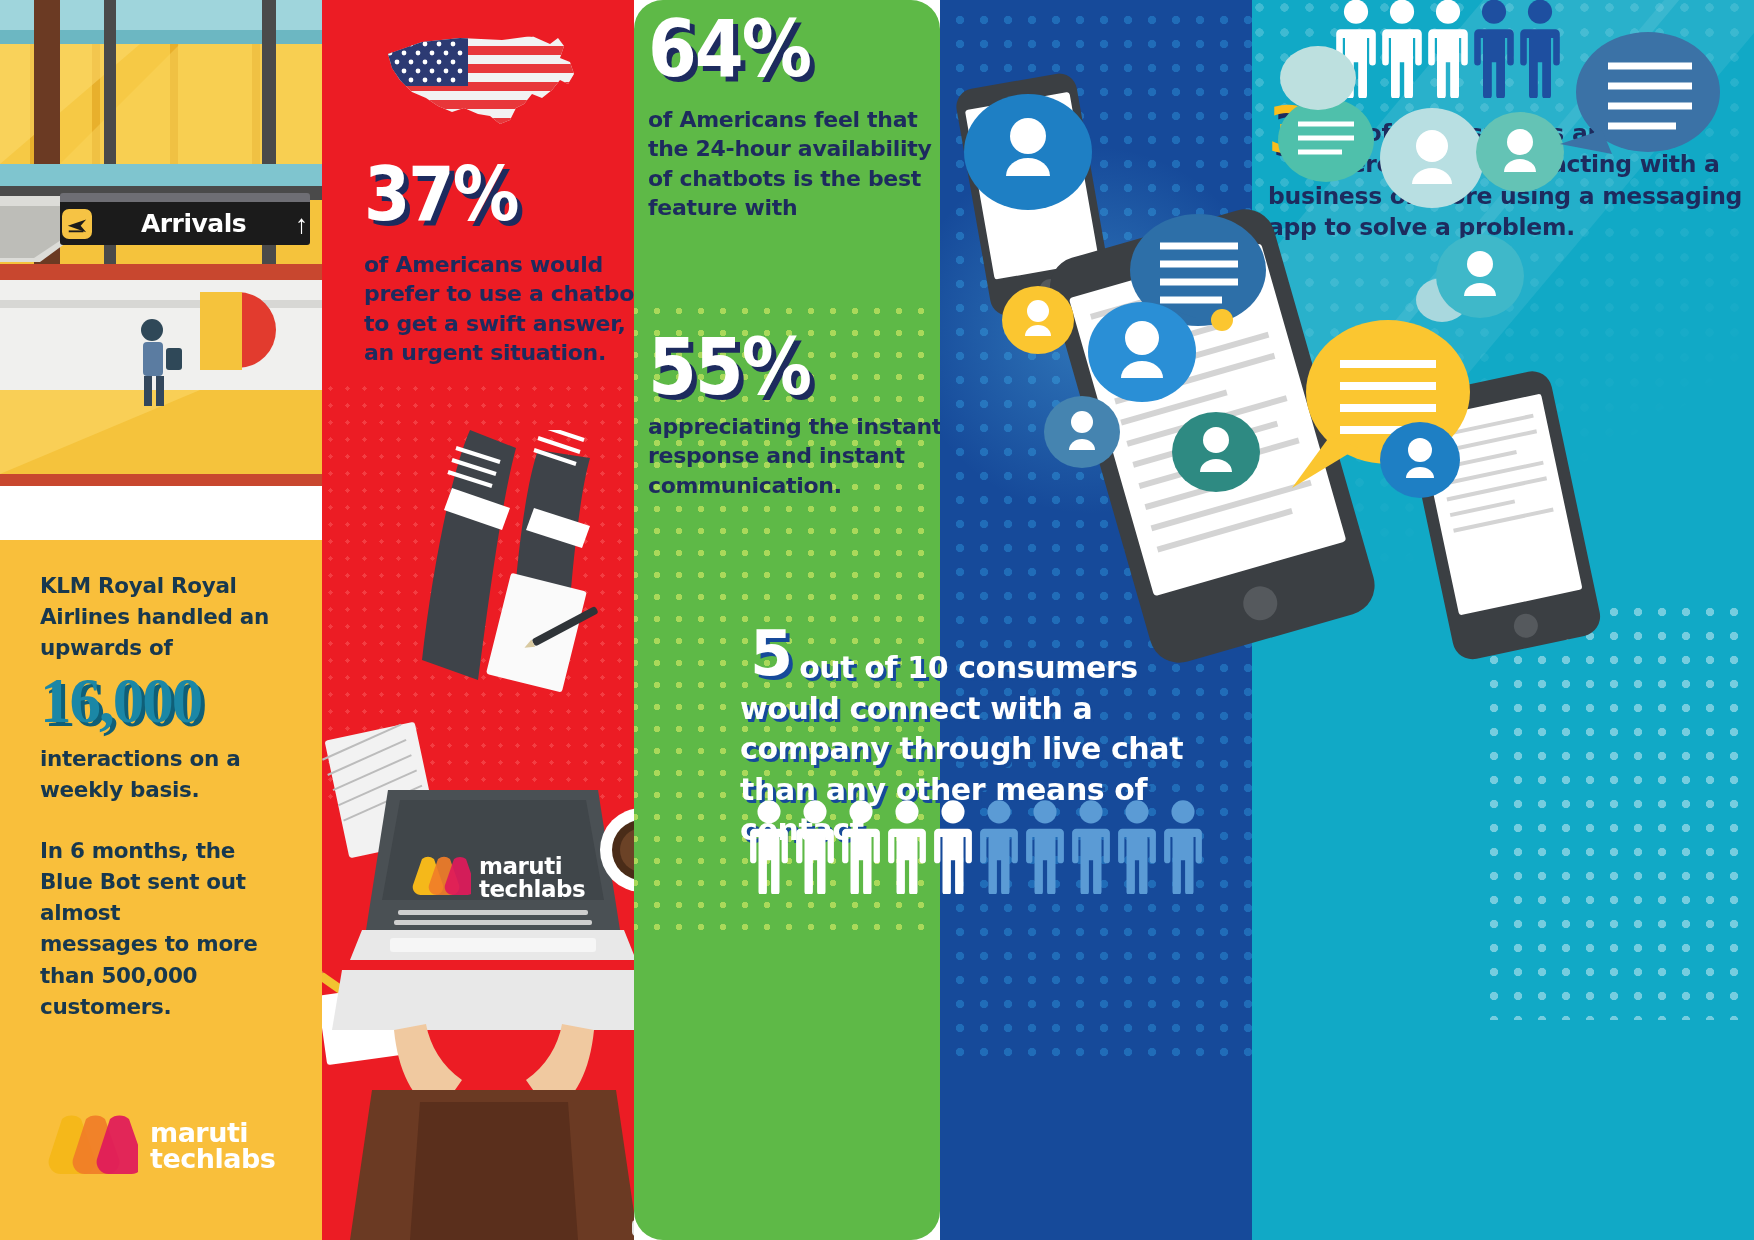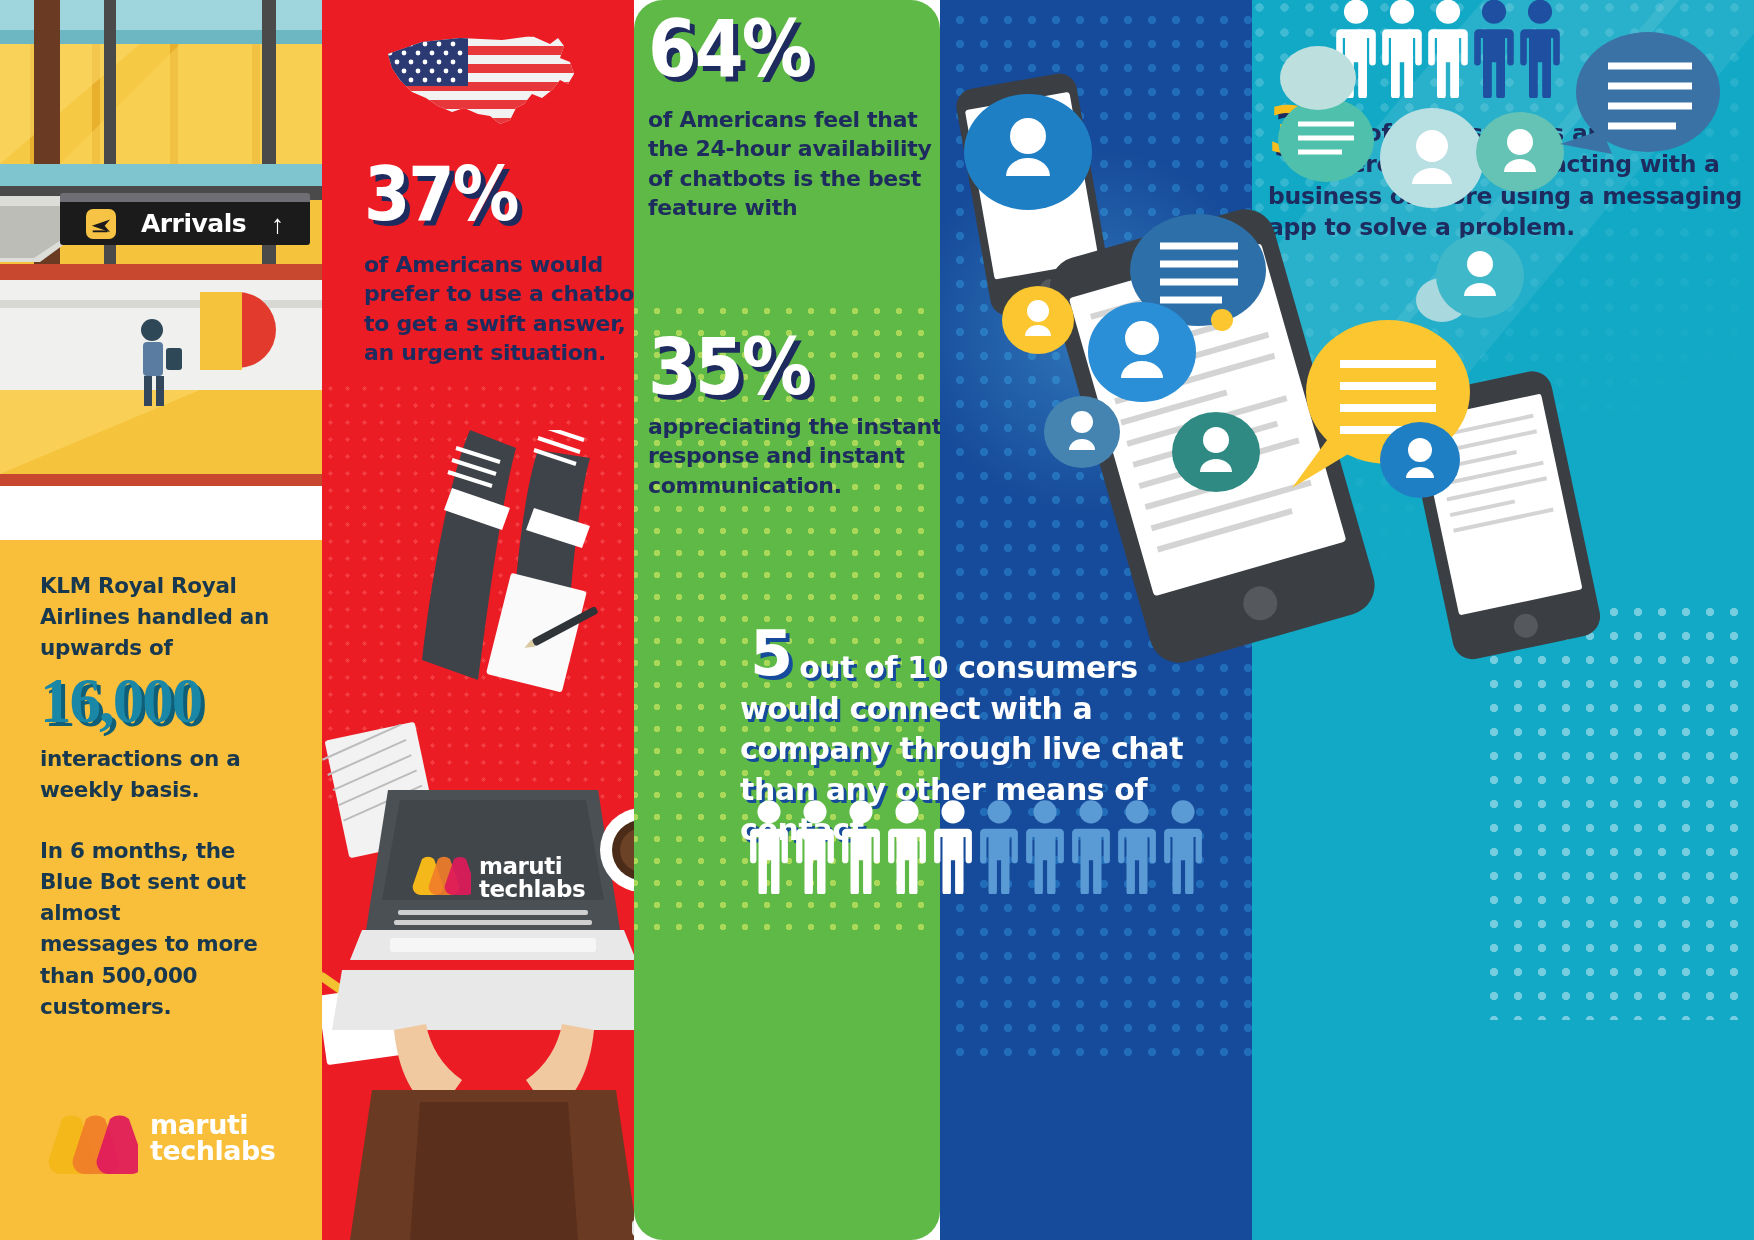--- a/index.html
+++ b/index.html
@@ -86,21 +86,21 @@
   #teal-people { position: absolute; left: 82px; top: 12px; width: 230px; height: 90px; }
   #teal-block { position: absolute; left: 16px; top: 96px; width: 480px; }
   #teal-num {
     font-family: "DejaVu Sans", sans-serif; font-weight: bold; color: #fbbd1c;
     font-size: 64px; line-height: 0.82; letter-spacing: -2px;
     text-shadow: 4px 4px 0 #1d2b5e; float: left; margin: 8px 4px 0 0;
   }
   #teal-txt { font-size: 23.5px; padding-top: 22px; }
 
   
-  .logo-wrap { display: flex; align-items: flex-start; gap: 12px; }
+  .logo-wrap { display: flex; align-items: center; gap: 12px; }
   .logo-mark { position: relative; flex: none; }
   .logo-words { line-height: 0.98; }
   .logo-words .l1, .logo-words .l2 {
     font-family: "DejaVu Sans", sans-serif; font-weight: bold; color: #fff; letter-spacing: -0.5px;
   }
   #logo-blue { position: absolute; left: 42px; top: 1112px; z-index: 8; }
   #logo-blue .l1 { font-size: 27px; } #logo-blue .l2 { font-size: 27px; }
 
   
   .dots { position: absolute; pointer-events: none; }
@@ -154,21 +154,21 @@
           <rect x="144" y="376" width="8" height="30" fill="#33475c"></rect>
           <rect x="156" y="376" width="8" height="30" fill="#33475c"></rect>
           <rect x="166" y="348" width="16" height="22" rx="3" fill="#2f4858"></rect>
         </g>
 
         <polygon points="0,196 130,196 40,262 0,262" fill="#dcdcd8"></polygon>
         <polygon points="0,206 112,206 34,258 0,258" fill="#bdbdb8"></polygon>
       </svg>
 
       
-      <div style="position:absolute;left:60px;top:193px;width:250px;height:52px;background:#1b1b1b;border-top:9px solid #6e6e74;border-radius:3px;display:flex;align-items:center;padding:0 26px;">
+      <div style="position:absolute;left:60px;top:193px;width:250px;height:52px;background:#1b1b1b;border-top:9px solid #6e6e74;border-radius:3px;display:flex;align-items:center;padding:0 2px;">
         <span style="width:30px;height:30px;background:#f6c344;border-radius:7px;display:flex;align-items:center;justify-content:center;flex:none;">
           <svg width="22" height="22" viewBox="0 0 24 24">
               <path d="M2 14l20-7-6 7 6 7-20-7z" fill="#1b1b1b"></path>
               <rect x="3" y="19" width="16" height="2" fill="#1b1b1b"></rect>
             </svg>
         </span>
         <span style="flex:1;text-align:center;color:#fff;font-family:'DejaVu Sans',sans-serif;font-weight:bold;font-size:25px;letter-spacing:-0.5px;">Arrivals</span>
         <span style="flex:none;color:#fff;font-size:26px;line-height:1;">↑</span>
       </div>
     </div>
@@ -345,21 +345,21 @@
       </span>
     </div>
   </div>
 
   <div class="panel" id="panel-green">
     <div class="dots" style="left:-10px;top:300px;width:330px;height:640px;opacity:.55;
          background-image:radial-gradient(#e9f36a 3px, transparent 3.4px);background-size:22px 22px;"></div>
 
     <div class="big-num" id="g-num1">64%</div>
     <div class="body-txt" id="g-txt1">of Americans feel that the 24-hour availability of chatbots is the best feature with</div>
-    <div class="big-num" id="g-num2">35%</div>
+    <div class="big-num" id="g-num2">55%</div>
     <div class="body-txt" id="g-txt2">appreciating the instant response and instant communication.</div>
   </div>
 
   <div class="panel" id="panel-blue">
     <div class="dots" style="left:-160px;top:-40px;width:480px;height:1100px;opacity:.5;
          background-image:radial-gradient(#2a8fd6 4px, transparent 4.4px);background-size:24px 24px;"></div>
     <div class="dots" style="left:-60px;top:120px;width:420px;height:420px;opacity:.35;
          background:radial-gradient(circle at 50% 50%, #5fc9f3 0%, rgba(95,201,243,0) 62%);"></div>
   </div>
 

